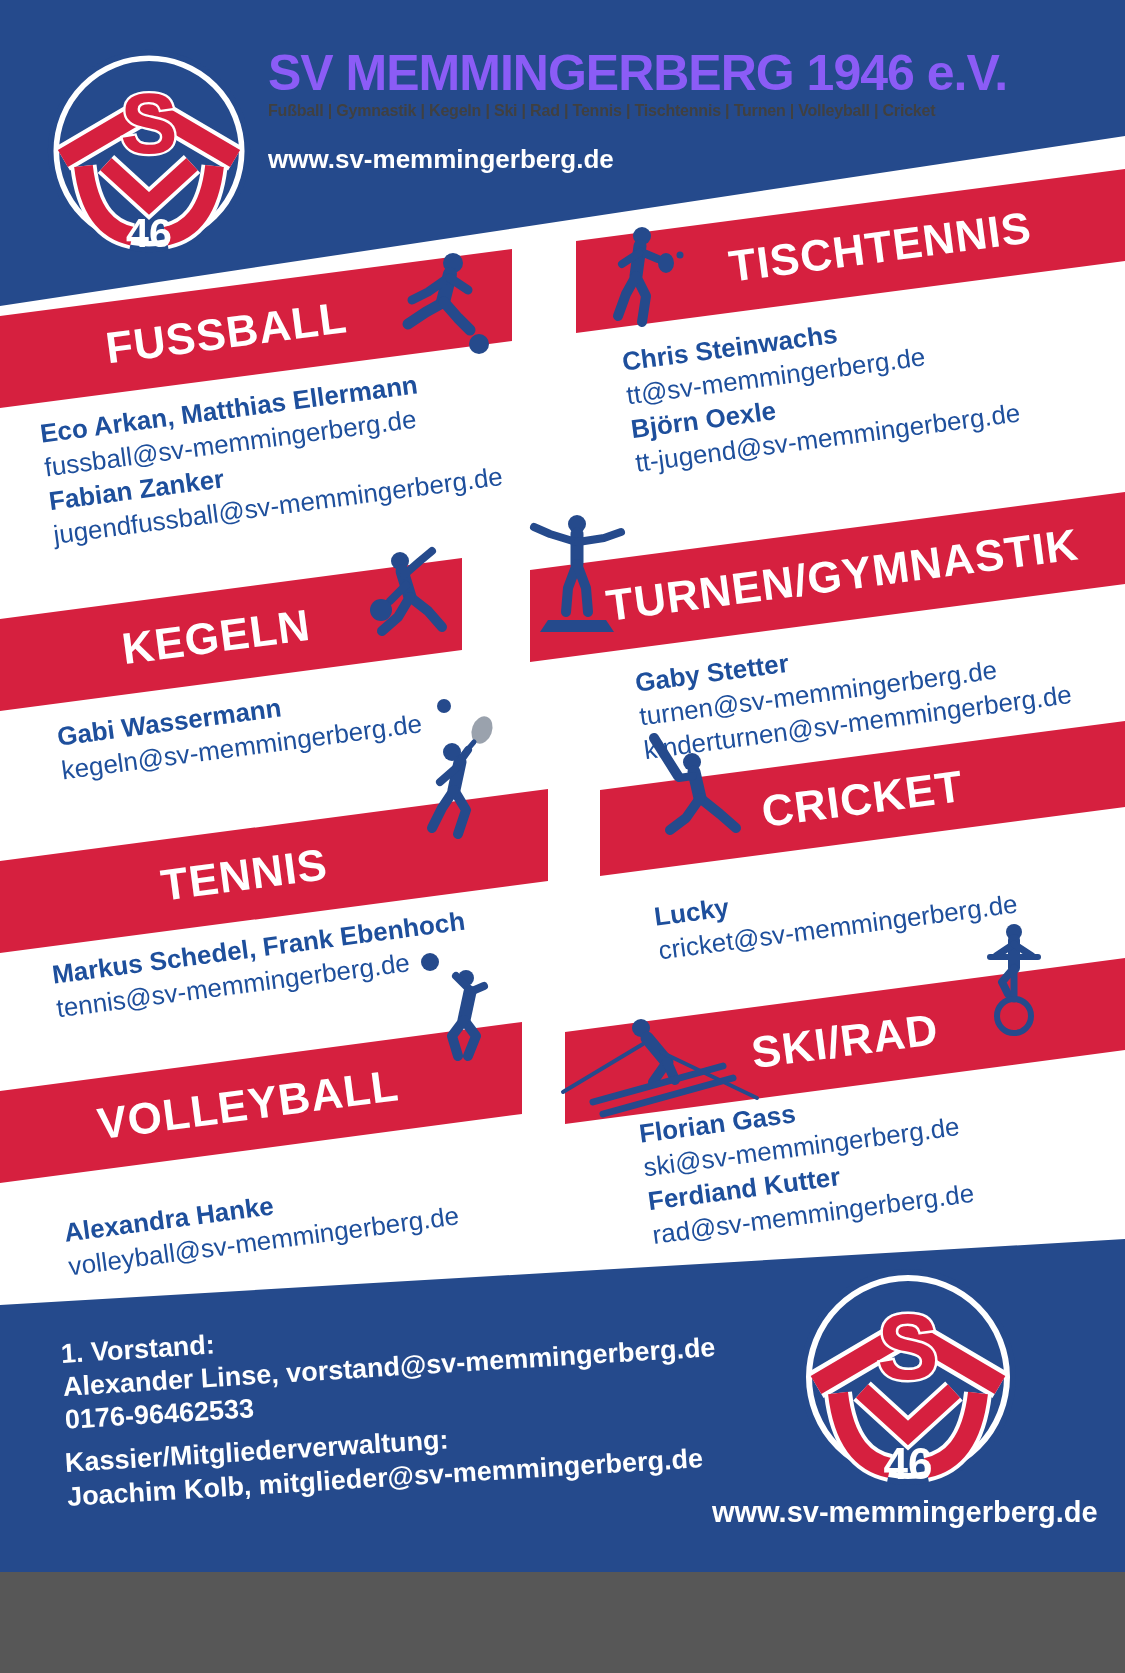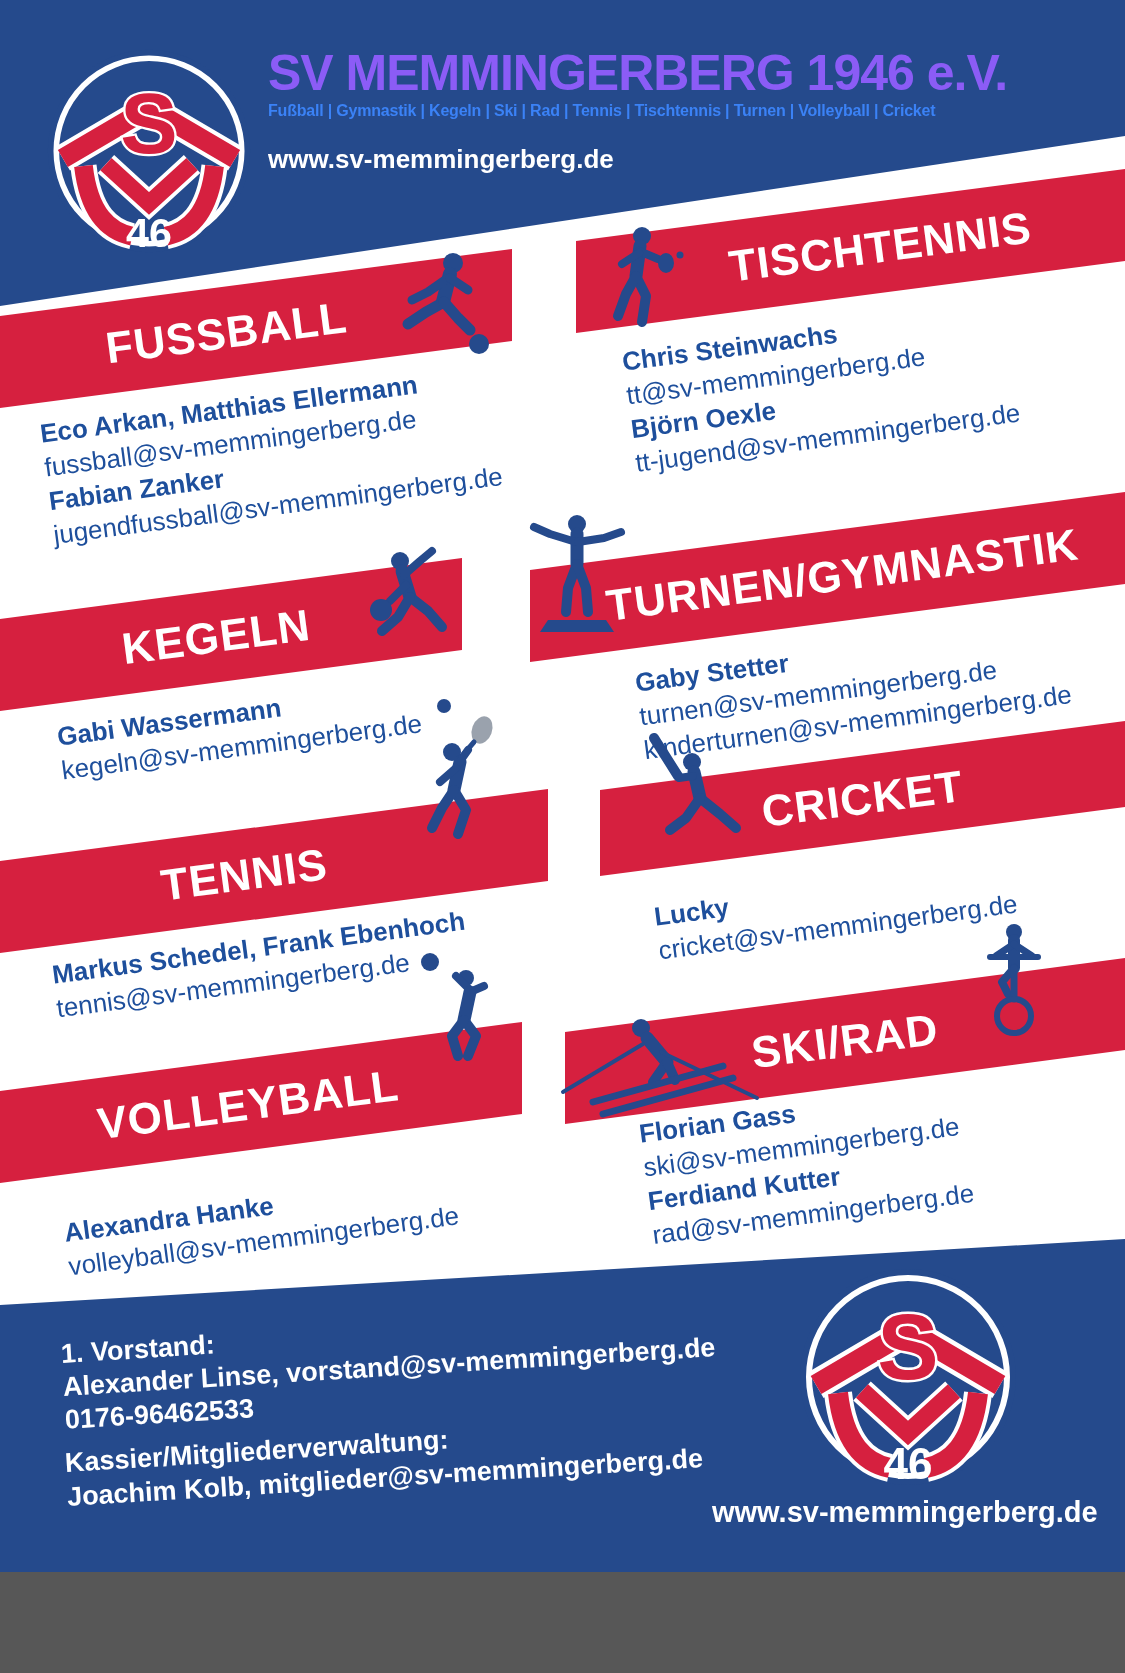--- a/index.html
+++ b/index.html
@@ -13,21 +13,21 @@
     position:relative;width:1125px;height:1673px;margin:0 auto;
     background:#ffffff;overflow:hidden;
     font-family:"Liberation Sans",sans-serif;
   }
   .abs{position:absolute;}
   
   .header-bg{left:0;top:0;width:1125px;height:310px;background:var(--blue);
     clip-path:polygon(0 0,1125px 0,1125px 136px,0 306px);}
   .header-title{left:268px;top:44px;color:#8b5cf6;font-size:50px;font-weight:800;
     letter-spacing:-1px;white-space:nowrap;}
-  .header-subtitle{left:268px;top:102px;color:#3b82f6;font-size:16px;font-weight:700;
+  .header-subtitle{left:268px;top:102px;color:#404040;font-size:16px;font-weight:700;
     letter-spacing:-.2px;white-space:nowrap;}
   .header-website{left:268px;top:144px;color:#fff;font-size:26px;font-weight:700;white-space:nowrap;}
   
   .banner{position:absolute;background:var(--red);}
   .banner-label{position:absolute;inset:0;display:flex;align-items:center;justify-content:center;
     transform:rotate(-7.5deg);color:#fff;font-weight:800;font-size:44px;letter-spacing:1px;
     white-space:nowrap;}
   
   .contact{position:absolute;transform:rotate(-7.5deg);transform-origin:0 0;
     color:var(--textblue);font-size:26px;line-height:34px;white-space:nowrap;}

